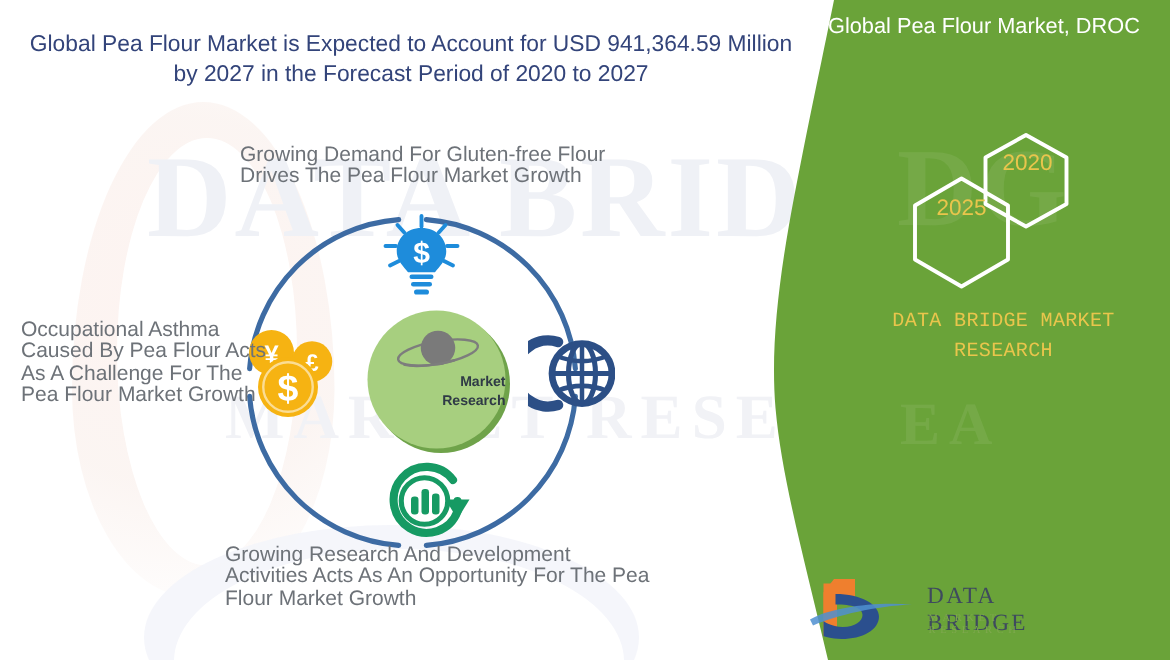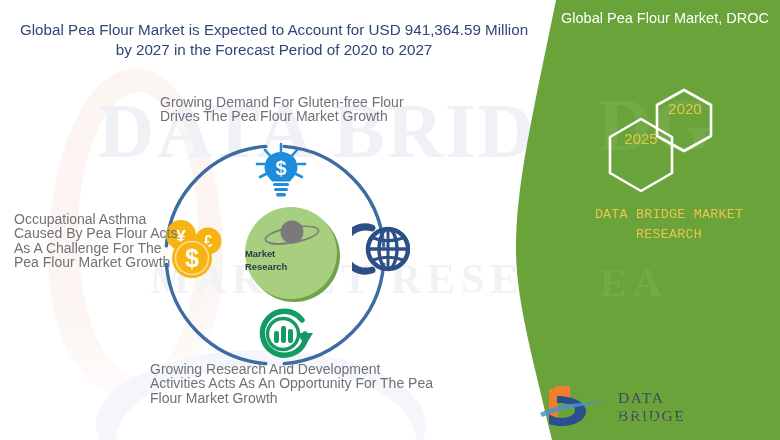--- a/index.html
+++ b/index.html
@@ -54,21 +54,21 @@
     text-align:center;
     color:#33447a;
     font-size:15.2px;
     line-height:20px;
     font-weight:400;
   }
 
   
   #panel-title{
     position:absolute;left:552px;top:8px;width:226px;
-    text-align:center;color:#ffffff;font-size:14.5px;line-height:21px;
+    text-align:left;color:#ffffff;font-size:14.5px;line-height:21px;
   }
   #panel-brand{
     position:absolute;left:566px;top:205px;width:206px;
     text-align:center;color:#e9c54c;font-size:13.4px;line-height:20px;
     letter-spacing:.2px;
     font-family:Liberation Mono, monospace;
   }
 
   
   .hex-label{
@@ -83,21 +83,21 @@
 
   
   #center-circle{
     position:absolute;left:245px;top:207px;width:92px;height:92px;
     border-radius:50%;
     background:#a7cf7f;
     box-shadow:3px 3px 0 0 #6fa34a;
   }
   #center-label{
     position:absolute;left:245px;top:247px;width:92px;
-    text-align:left;color:#2f3a46;font-size:9.4px;font-weight:700;line-height:13px;
+    text-align:right;color:#2f3a46;font-size:9.4px;font-weight:700;line-height:13px;
   }
 
   
   .node-text{
     position:absolute;color:#6d7278;font-size:14px;line-height:14.4px;text-align:left;
   }
   #txt-top{left:160px;top:95px;width:275px;}
   #txt-left{left:2px;top:212px;width:170px;margin-left:12px;}
   #txt-right{left:408px;top:221px;width:172px;}
   #txt-bottom{left:150px;top:362px;width:288px;}

